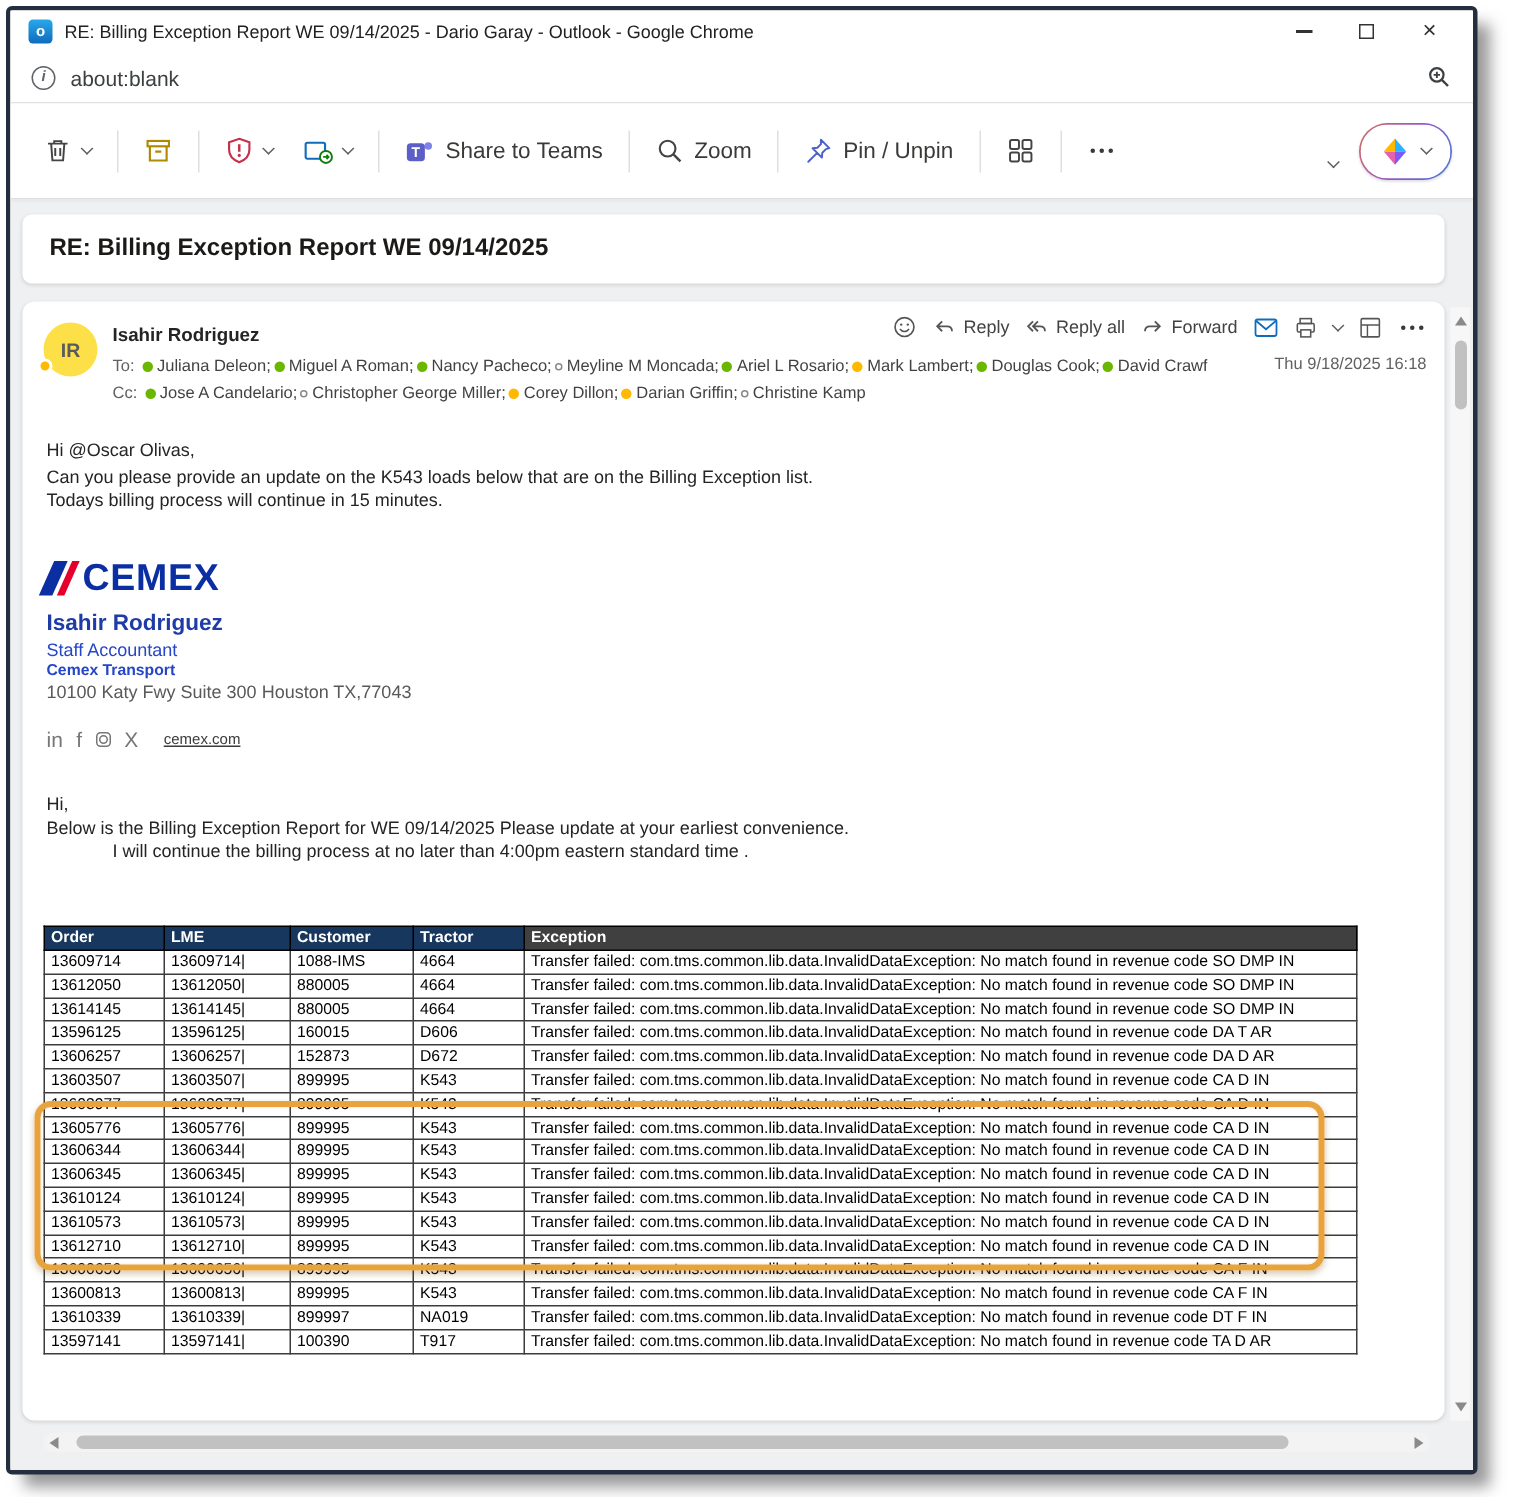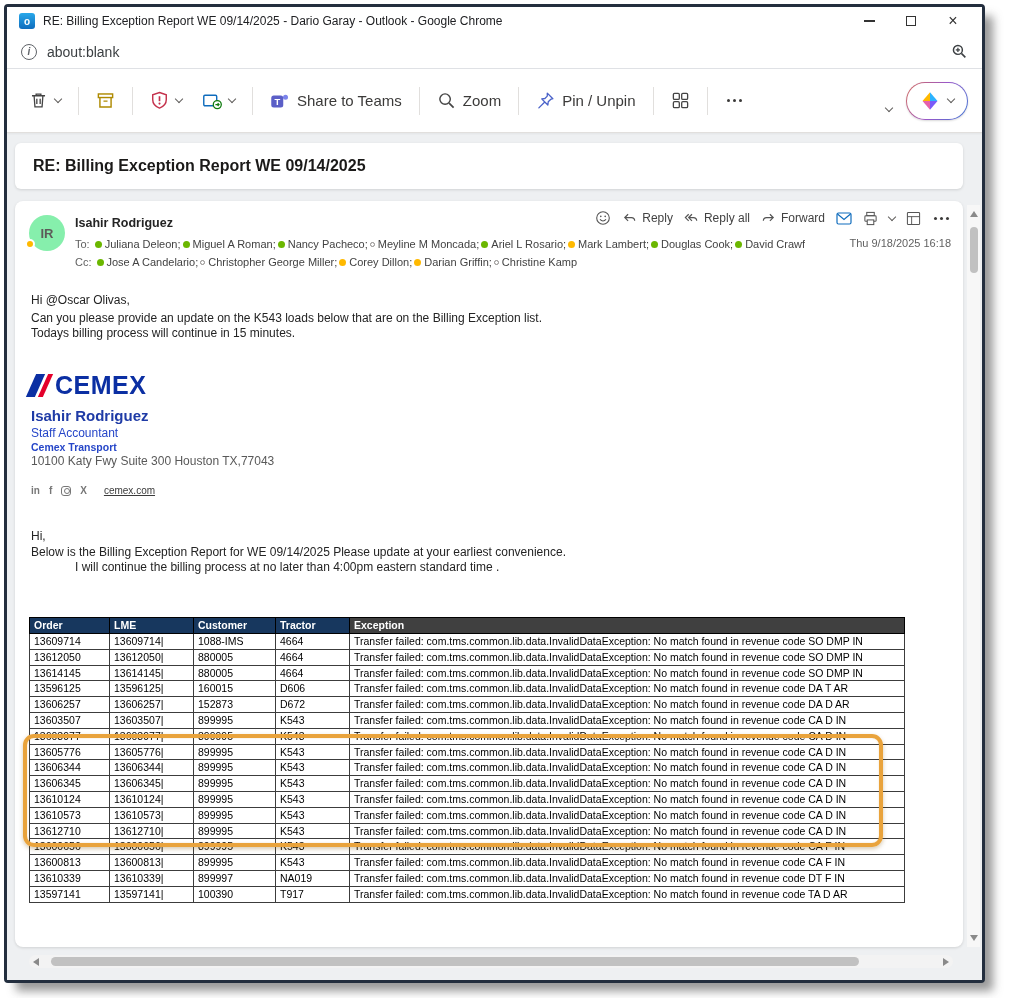--- a/index.html
+++ b/index.html
@@ -43,21 +43,21 @@
   .dots3 i{width:3px;height:3px;border-radius:50%;background:#3b3a39;display:block;}
 
   
   .subject-card{position:absolute;left:8px;top:74px;width:948px;height:46px;background:#fff;border-radius:6px;
     box-shadow:0 1px 3px rgba(0,0,0,.13);display:flex;align-items:center;padding:0 18px;
     font-size:16px;font-weight:bold;color:#1b1a19;}
 
   
   .msg-card{position:absolute;left:8px;top:132px;width:948px;height:746px;background:#fff;border-radius:8px;
     box-shadow:0 1px 3px rgba(0,0,0,.13);overflow:hidden;}
-  .avatar{position:absolute;left:14px;top:14px;width:36px;height:36px;border-radius:50%;background:#86efac;
+  .avatar{position:absolute;left:14px;top:14px;width:36px;height:36px;border-radius:50%;background:#fde047;
     color:#5d5b59;font-size:13px;font-weight:bold;display:flex;align-items:center;justify-content:center;}
   .presence-badge{position:absolute;left:10px;top:38px;width:10px;height:10px;border-radius:50%;background:#FFB900;border:2px solid #fff;}
   .sender{position:absolute;left:60px;top:15px;font-size:12.5px;font-weight:600;color:#242424;}
   .hdr-actions{position:absolute;right:12px;top:9px;display:flex;align-items:center;gap:11px;font-size:12px;color:#424242;}
   .hdr-actions .lbl{margin-left:-6px;}
   .timestamp{position:absolute;right:12px;top:36px;font-size:11px;color:#616161;}
   .rcpt-row{position:absolute;left:60px;font-size:11px;color:#424242;white-space:nowrap;display:flex;align-items:center;gap:5px;overflow:hidden;}
   .rcpt-row .rlabel{color:#616161;}
   .to-row{top:37px;width:730px;}
   .cc-row{top:55px;width:730px;}
@@ -72,21 +72,21 @@
   
   .cemex-logo{position:absolute;left:16px;top:170px;display:flex;align-items:flex-end;gap:3px;height:26px;}
   .slash-blue{width:9px;height:23px;background:#0B2FA3;transform:skewX(-24deg);}
   .slash-red{width:5px;height:23px;background:#E4002B;transform:skewX(-24deg);}
   .cemex-word{font-size:25px;font-weight:800;color:#0B2FA3;letter-spacing:.5px;line-height:23px;margin-left:4px;}
   .sig-name{position:absolute;left:16px;top:206px;font-size:15px;font-weight:bold;color:#1F3BA6;}
   .sig-title{position:absolute;left:16px;top:225px;font-size:12px;color:#2646C8;}
   .sig-co{position:absolute;left:16px;top:240px;font-size:10.5px;font-weight:600;color:#2646C8;}
   .sig-addr{position:absolute;left:16px;top:253px;font-size:12px;color:#595959;}
   .social-row{position:absolute;left:16px;top:284px;display:flex;align-items:center;gap:9px;color:#777;}
-  .soc{font-size:10px;font-weight:bold;color:#777;}
+  .soc{font-size:14px;font-weight:normal;color:#777;}
   .ig{width:10px;height:10px;border:1.3px solid #777;border-radius:3px;position:relative;display:inline-block;}
   .ig::after{content:"";width:4px;height:4px;border:1.2px solid #777;border-radius:50%;position:absolute;top:1.4px;left:1.4px;}
   .sig-site{font-size:10px;color:#3b3b3b;text-decoration:underline;margin-left:8px;}
 
   
   .rpt-wrap{position:absolute;left:14px;top:416px;width:876px;}
   table.rpt{border-collapse:collapse;width:100%;table-layout:fixed;}
   table.rpt th{background:#17375E;color:#fff;font-size:10.5px;font-weight:bold;text-align:left;
     padding:1px 4px;border:1px solid #000;line-height:13px;white-space:nowrap;}
   table.rpt td{font-size:10.5px;color:#000;padding:1px 4px;border:1px solid #3c3c3c;line-height:12.8px;

